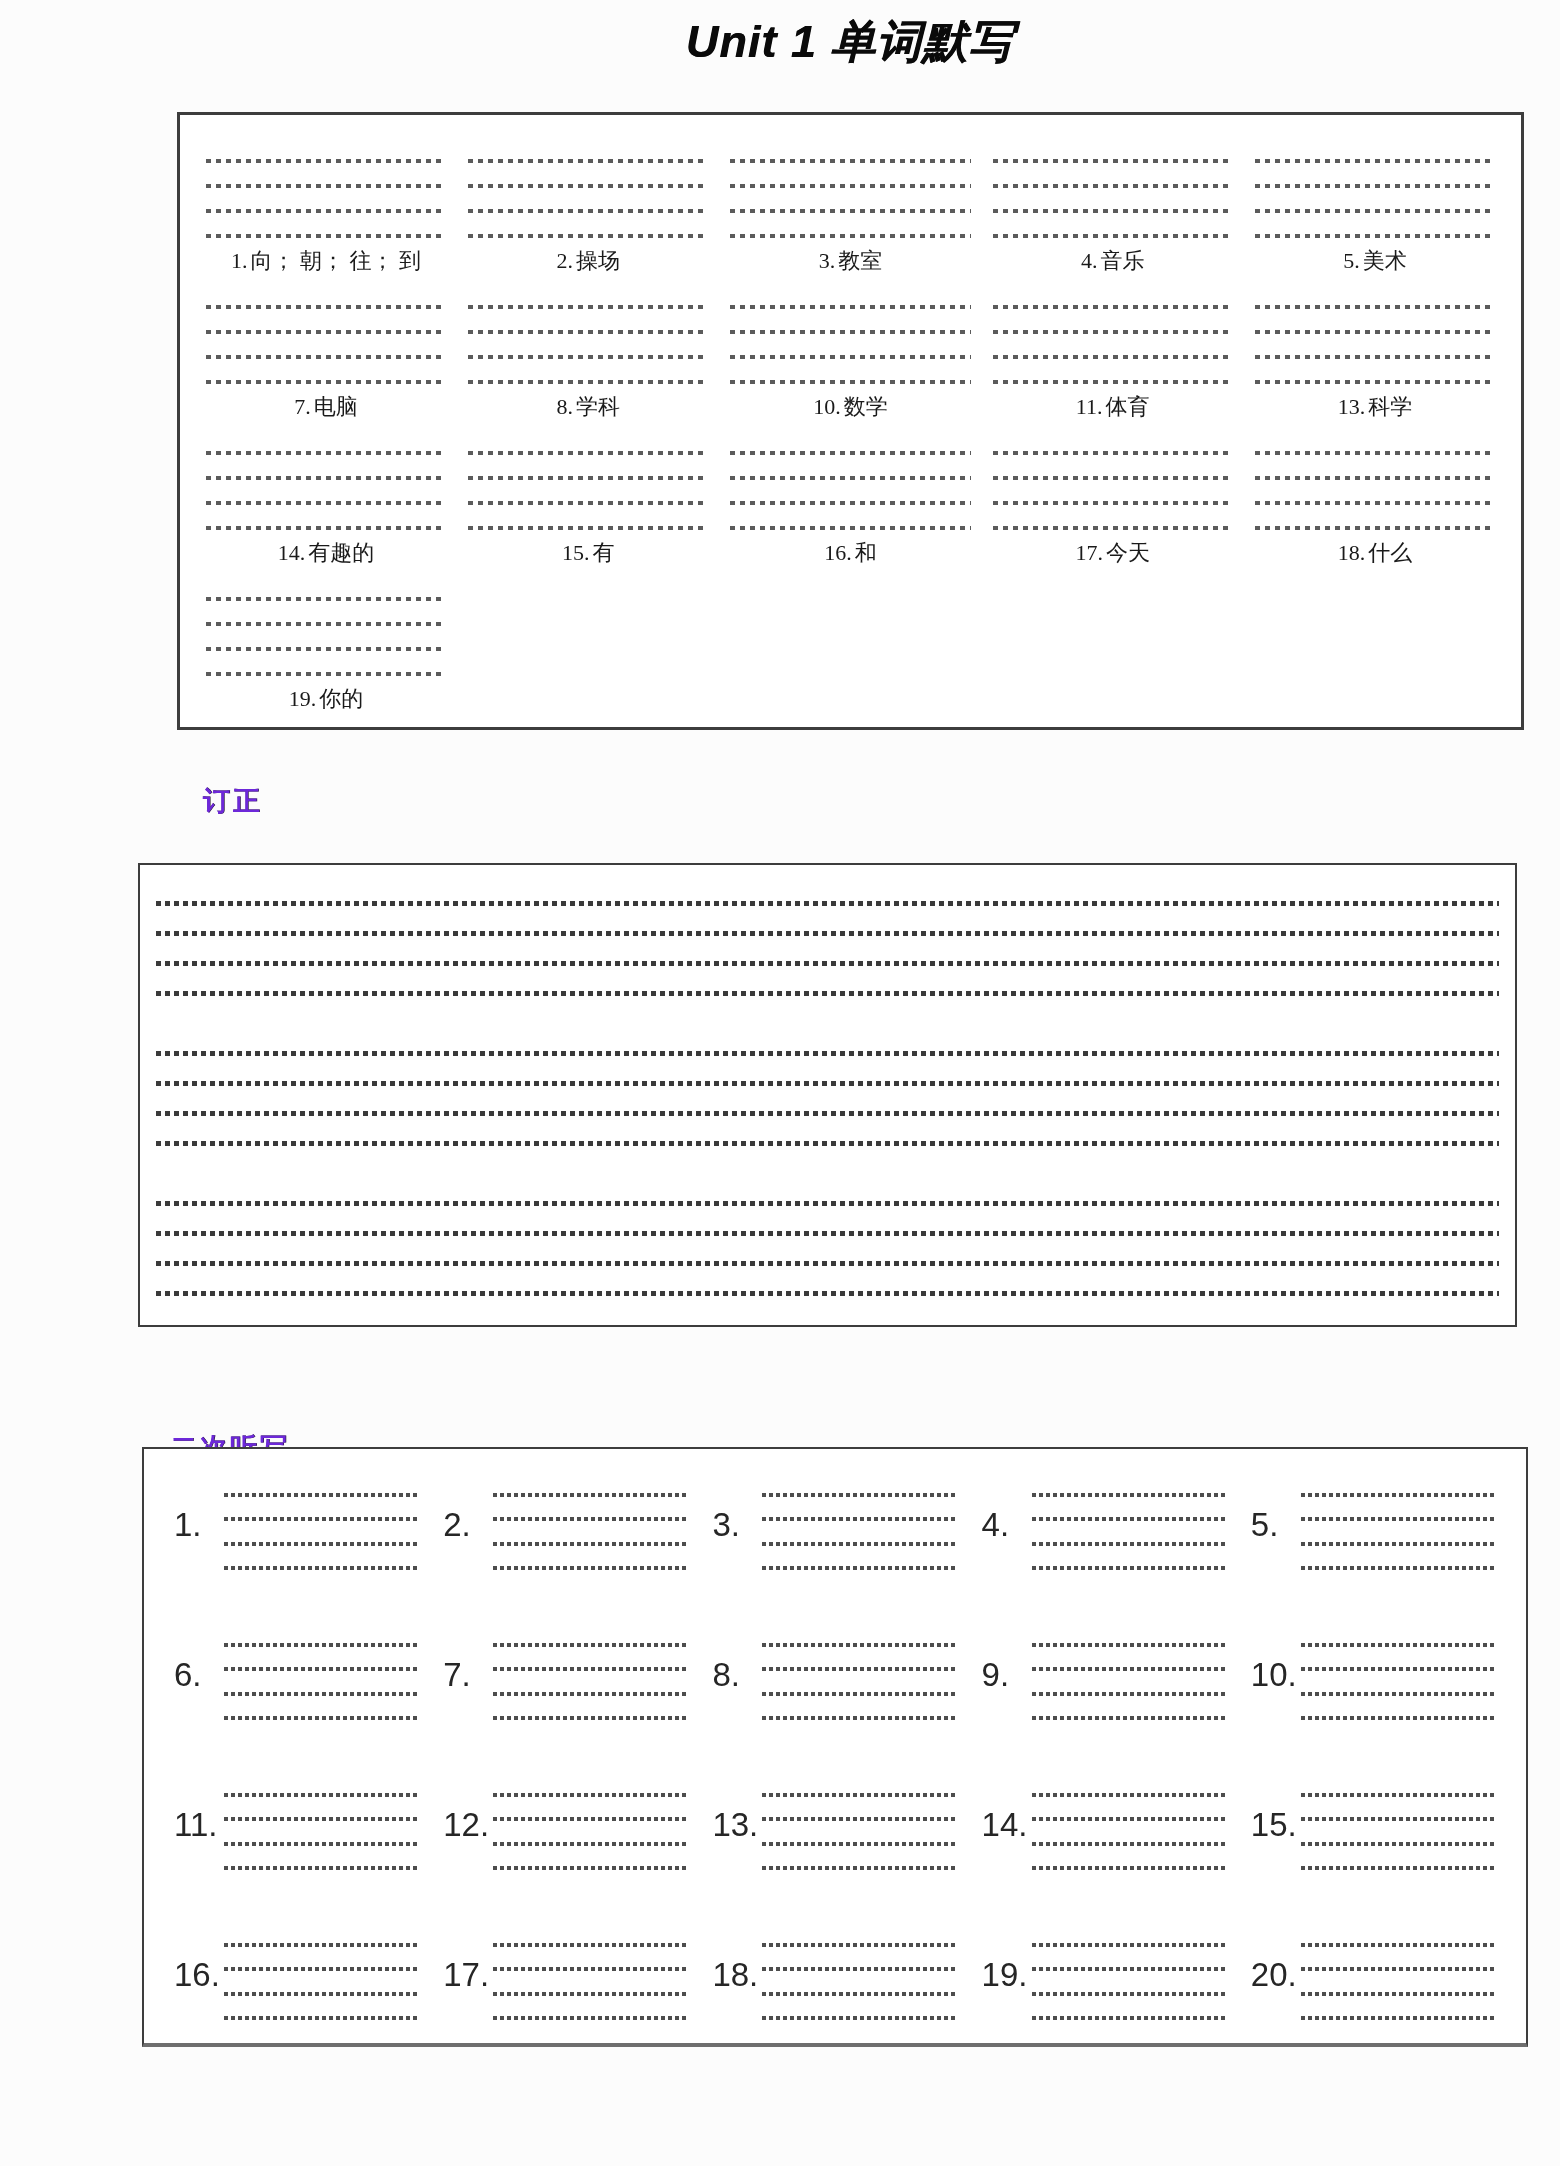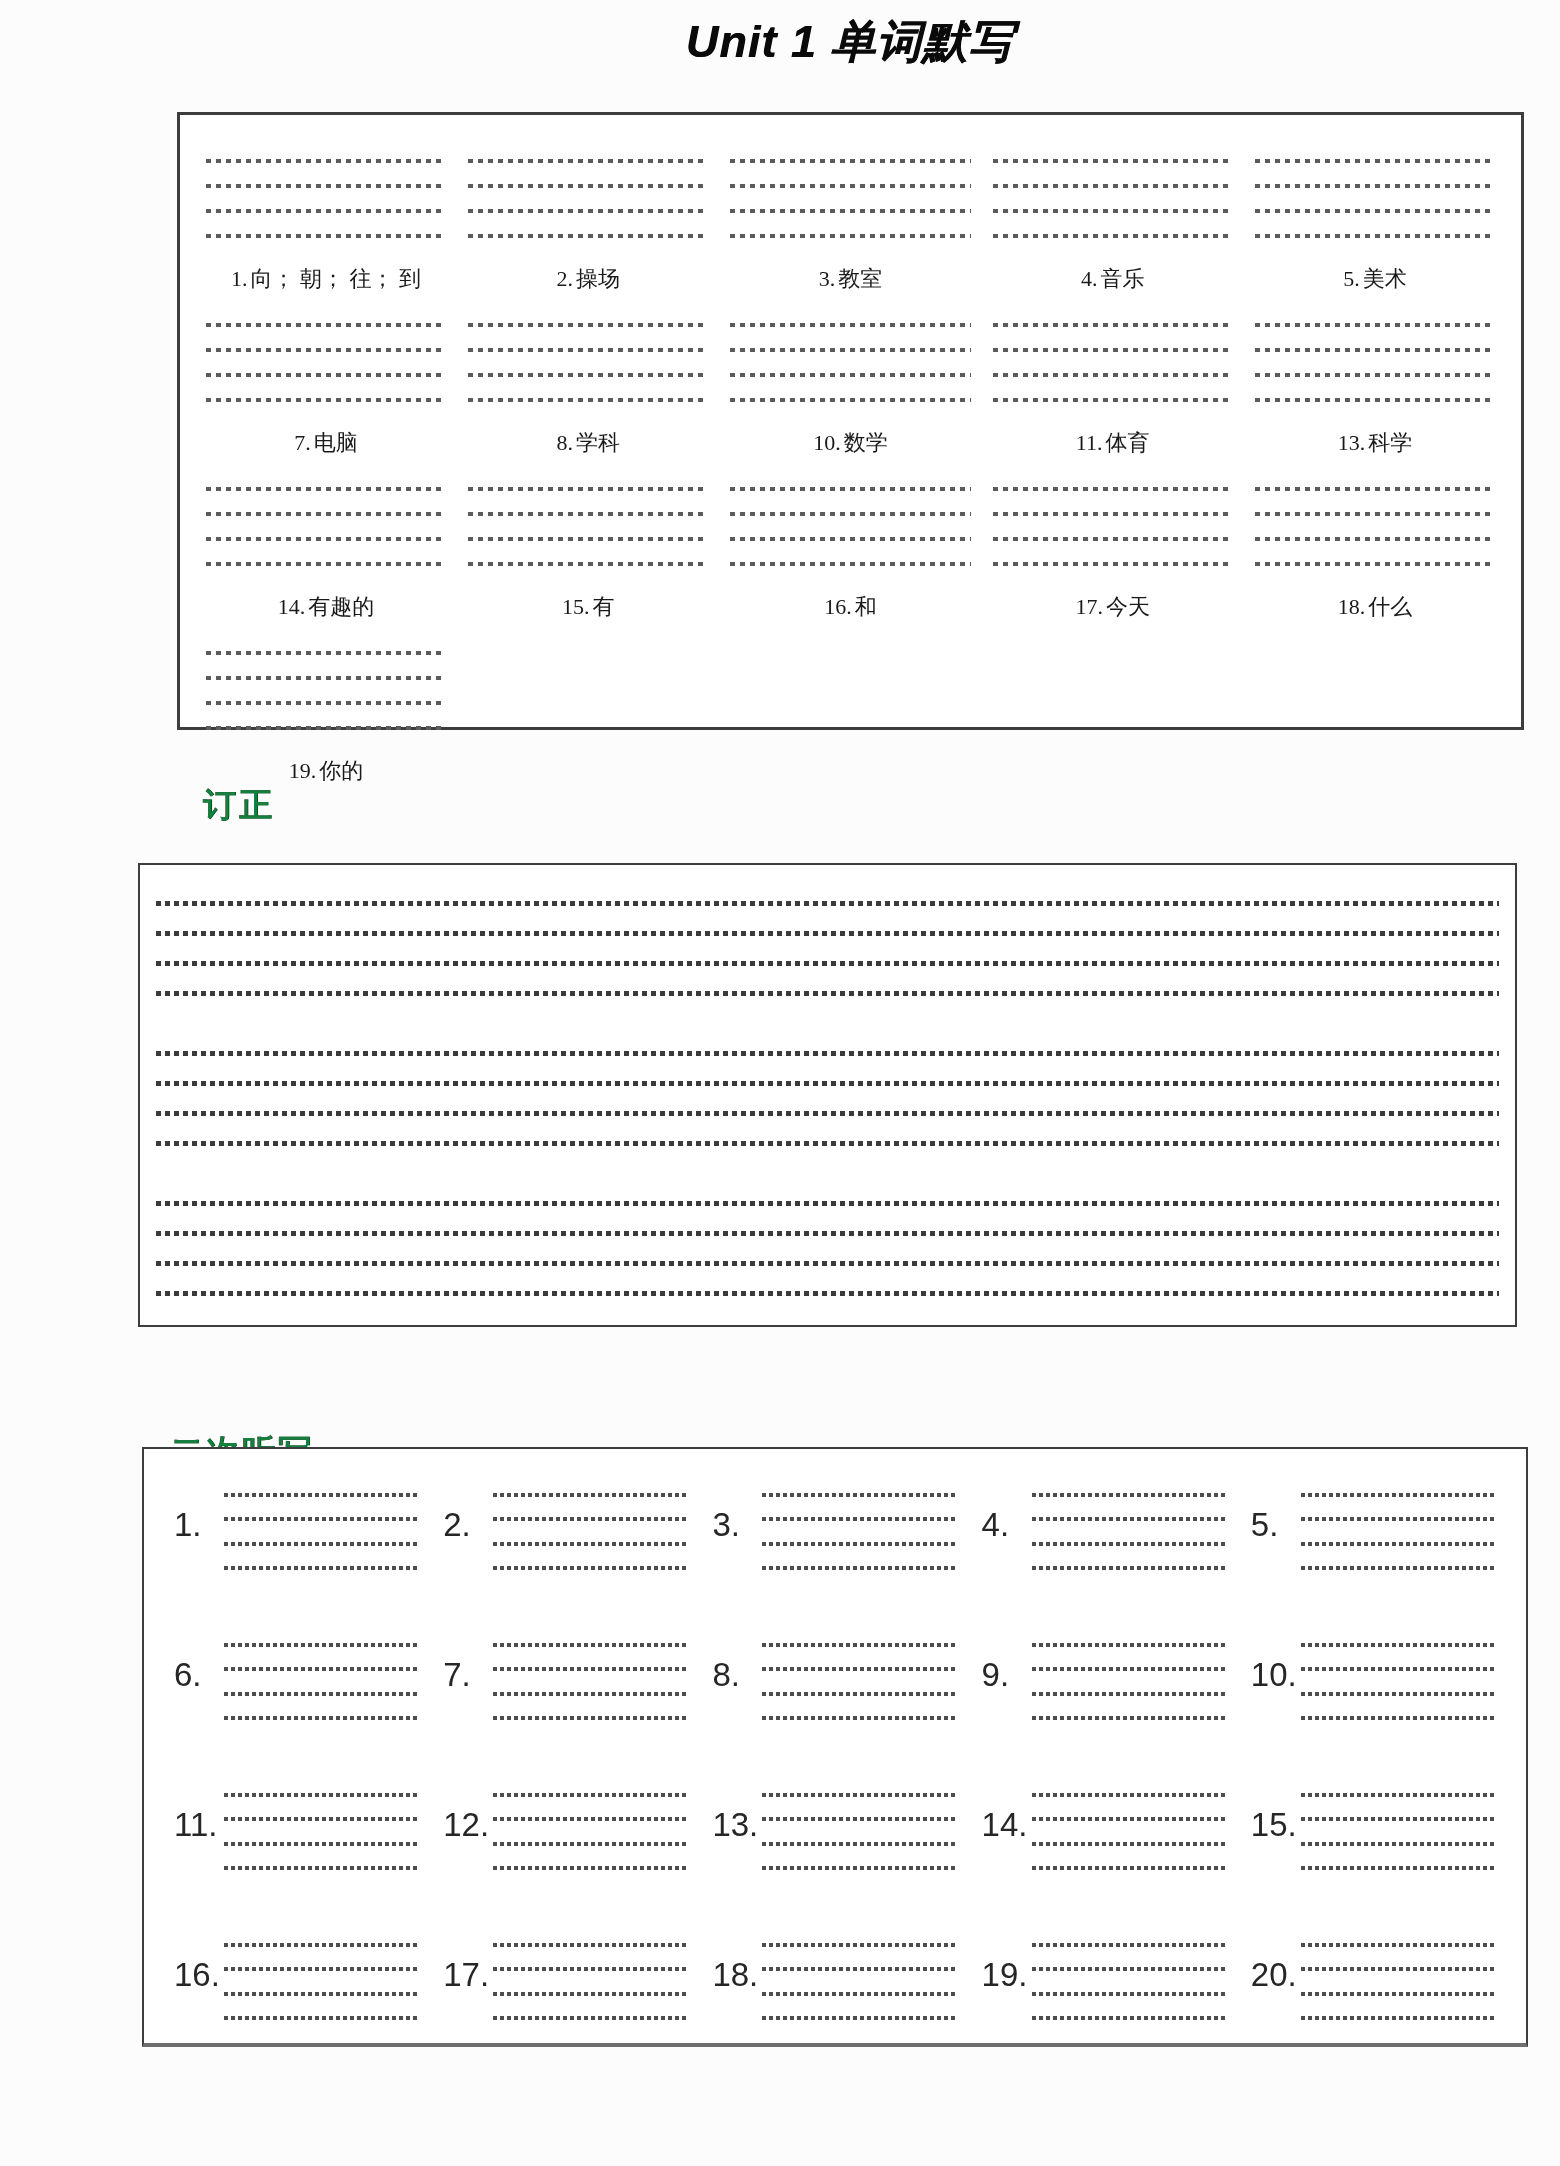--- a/index.html
+++ b/index.html
@@ -39,30 +39,30 @@
     background-image:
       repeating-linear-gradient(90deg,#5b5b5b 0 5px,transparent 5px 10px),
       repeating-linear-gradient(90deg,#5b5b5b 0 5px,transparent 5px 10px),
       repeating-linear-gradient(90deg,#5b5b5b 0 5px,transparent 5px 10px),
       repeating-linear-gradient(90deg,#5b5b5b 0 5px,transparent 5px 10px);
     background-size:100% 4px;
     background-repeat:no-repeat;
     background-position:0 0, 0 25px, 0 50px, 0 75px;
   }
   .wlabel {
-    margin-top:26px; text-align:center; white-space:nowrap;
+    margin-top:8px; text-align:center; white-space:nowrap;
     font-family:"Liberation Serif", serif;
     font-size:22px; color:#1a1a1a;
   }
   .wnum { margin-right:3px; }
 
   
   .sec-h {
-    position:absolute; font-size:33px; font-weight:900;
-    letter-spacing:3px; color:#15803d;
+    position:absolute; font-size:27px; font-weight:900;
+    letter-spacing:3px; color:#6d28d9;
     text-shadow:0.6px 0 0 #0d0d0d;
   }
   #h-correction { left:203px; top:783px; }
   #h-second     { left:170px; top:1430px; }
 
   
   #corrbox {
     left:138px; top:863px; width:1379px; height:464px;
     border-width:2px; padding:36px 16px 0;
   }

